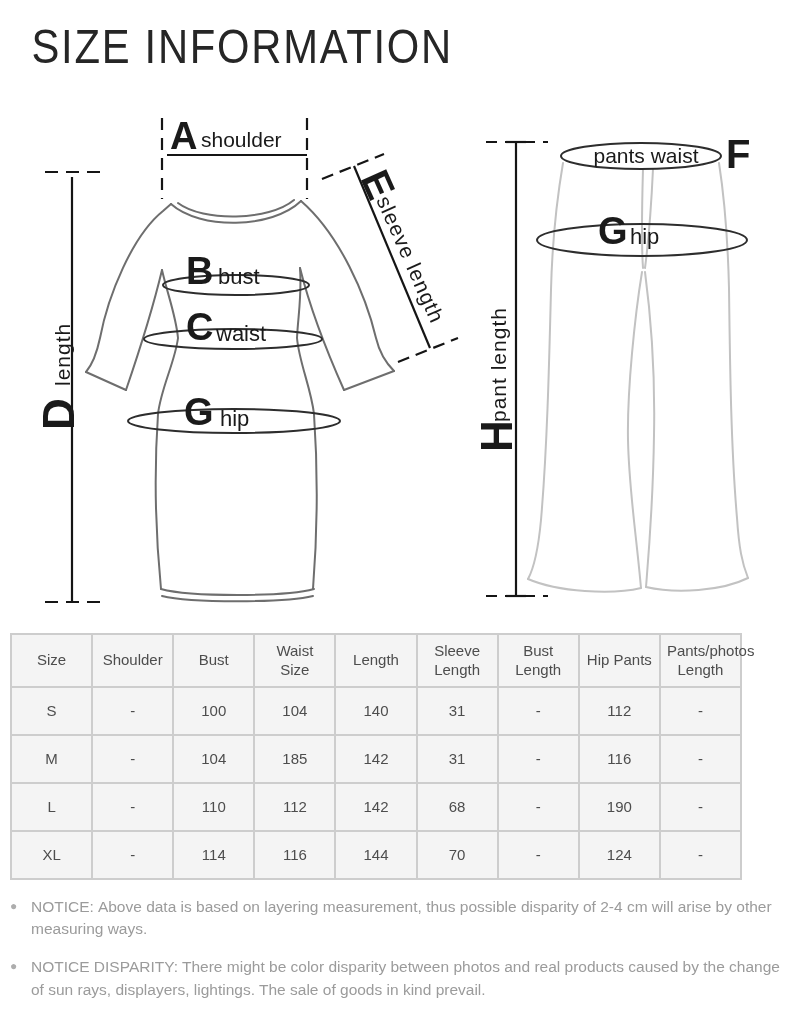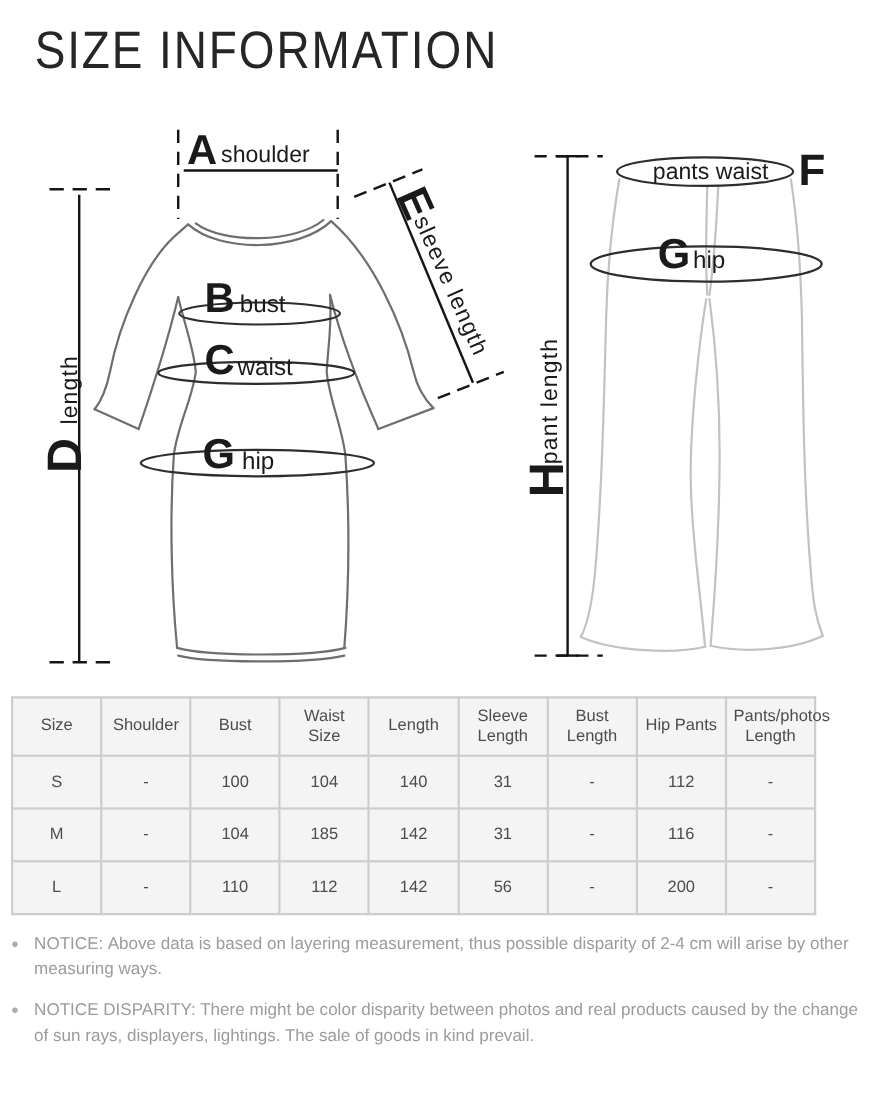--- a/index.html
+++ b/index.html
@@ -170,23 +170,34 @@
         <td>-</td>
         <td>116</td>
         <td>-</td>
       </tr>
       <tr>
         <td>L</td>
         <td>-</td>
         <td>110</td>
         <td>112</td>
         <td>142</td>
-        <td>56</td>
-        <td>-</td>
-        <td>200</td>
+        <td>68</td>
+        <td>-</td>
+        <td>190</td>
+        <td>-</td>
+      </tr>
+      <tr>
+        <td>XL</td>
+        <td>-</td>
+        <td>114</td>
+        <td>116</td>
+        <td>144</td>
+        <td>70</td>
+        <td>-</td>
+        <td>124</td>
         <td>-</td>
       </tr>
     </tbody>
   </table>
 
   <div class="notices">
     <p class="notice">
       <span class="bullet">●</span><span class="notice-label">NOTICE:</span><span>Above data is based on layering measurement, thus possible disparity of 2-4 cm will arise by other measuring ways.</span>
     </p>
     <p class="notice">

